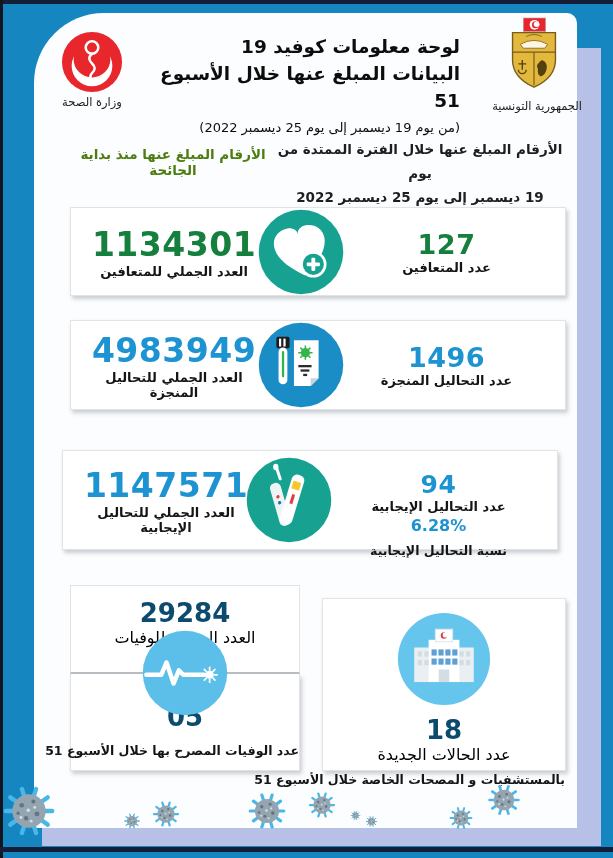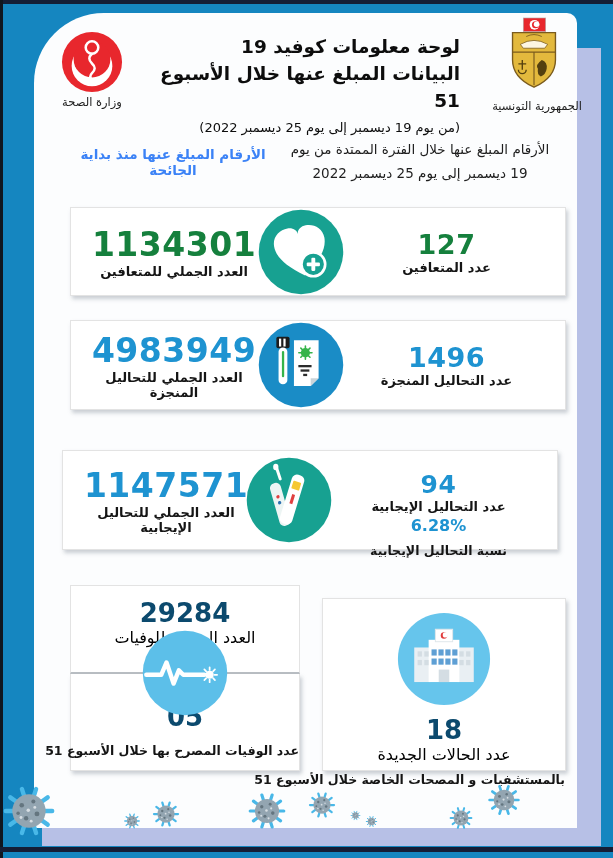--- a/index.html
+++ b/index.html
@@ -22,23 +22,23 @@
   
   .ministry { left:16px; top:18px; width:84px; text-align:center; }
   .emblem   { left:452px; top:4px; width:96px; text-align:right; }
   .org-label { font-size:11.5px; font-weight:normal; color:#1c1c1c; margin-top:2px; }
   .titles { left:116px; top:20px; width:310px; text-align:right; color:#0d0d0d; }
   .titles .t-line { font-size:18.5px; font-weight:bold; line-height:27px; }
   .titles .t-sub  { font-size:13px; font-weight:normal; margin-top:6px; }
 
   
   .hdr-weekly { left:236px; top:124px; width:300px; text-align:center;
-                font-size:13.5px; font-weight:normal; color:#1e1e1e; line-height:24px; }
+                font-size:13.5px; font-weight:bold; color:#1e1e1e; line-height:24px; }
   .hdr-cumulative { left:26px; top:133px; width:226px; text-align:center;
-                    font-size:13.5px; font-weight:bold; color:#3b82f6; }
+                    font-size:13.5px; font-weight:bold; color:#4d7c0f; }
 
   
   .card { background:#fff; border:1px solid #e3e3e3;
           box-shadow:2px 3px 4px rgba(110,120,135,.35); }
   .card1 { left:36px; top:194px; width:496px; height:89px;  }
   .card2 { left:36px; top:307px; width:496px; height:90px;  }
   .card3 { left:28px; top:437px; width:496px; height:100px; }
 
   .stat { position:absolute; text-align:center; }
   .stat .num { font-weight:bold; letter-spacing:.5px; }

